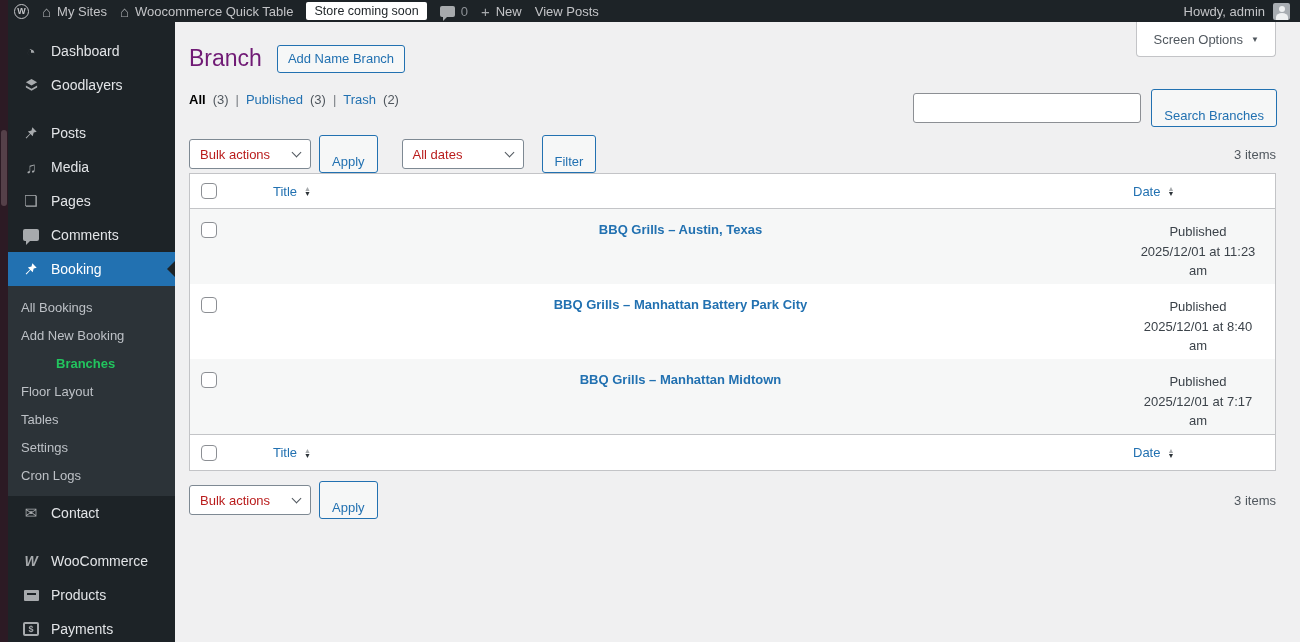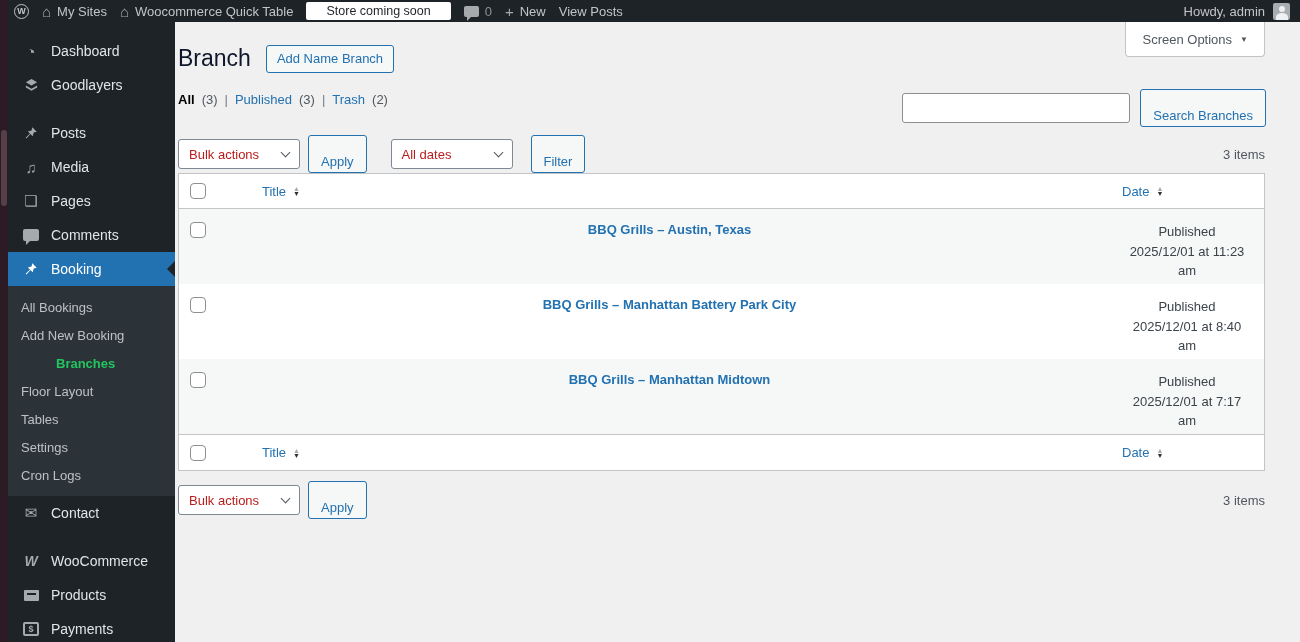--- a/index.html
+++ b/index.html
@@ -13,21 +13,21 @@
   .edge { position:absolute; left:0; top:0; width:8px; height:642px; background:#2c1a24; z-index:40; }
   .edge-thumb { position:absolute; left:1px; top:130px; width:6px; height:76px; background:#554049; border-radius:3px; }
 
   
   .adminbar { position:absolute; left:0; top:0; width:1300px; height:22px; background:#1d2327;
     display:flex; align-items:center; gap:13px; padding-left:14px; color:#c3c4c7; z-index:30; }
   .ab-item { display:flex; align-items:center; gap:6px; color:#c3c4c7; cursor:pointer; white-space:nowrap; }
   .wp-logo { width:15px; height:15px; border:1.5px solid #c3c4c7; border-radius:50%;
     display:flex; align-items:center; justify-content:center; font-size:9px; font-weight:bold; color:#c3c4c7; }
   .ab-glyph { font-size:15px; color:#a7aaad; line-height:1; }
-  .store-badge { background:#ffffff; color:#1d2327; padding:2px 20px; border-radius:2px; font-size:12.5px; cursor:default; }
+  .store-badge { background:#ffffff; color:#1d2327; padding:2px 8px; border-radius:2px; font-size:12.5px; cursor:default; }
   .bubble { position:relative; width:15px; height:11px; background:#a7aaad; border-radius:2px; }
   .bubble::after { content:""; position:absolute; left:3px; bottom:-4px;
     border:4px solid transparent; border-top-color:#a7aaad; border-left-color:#a7aaad; }
   .ab-count { color:#8d9196; }
   .ab-right { margin-left:auto; display:flex; align-items:center; gap:8px; padding-right:10px; }
   .avatar { width:17px; height:17px; background:#a8adb2; border-radius:2px; position:relative; overflow:hidden; cursor:pointer; }
   .avatar::before { content:""; position:absolute; top:3px; left:5.5px; width:6px; height:6px; border-radius:50%; background:#eef0f1; }
   .avatar::after  { content:""; position:absolute; top:10.5px; left:2.5px; width:12px; height:8px; border-radius:50% 50% 0 0; background:#eef0f1; }
 
   
@@ -45,29 +45,29 @@
   .smi { height:28px; display:flex; align-items:center; padding-left:13px; color:#bdc1c6; font-size:13px; cursor:pointer; }
   .smi.current { color:#22c55e; font-weight:bold;padding-left:48px; }
   .box-icon { width:15px; height:11px; background:#a7aaad; position:relative; border-radius:1px; }
   .box-icon::after { content:""; position:absolute; top:3px; left:3px; right:3px; height:2.5px; background:#1d2327; }
   .pay-icon { width:16px; height:14px; border:2px solid #a7aaad; border-radius:2px; color:#a7aaad;
     font-size:9px; font-weight:bold; display:flex; align-items:center; justify-content:center; }
   .woo-w { font-weight:bold; font-style:italic; font-size:14px; color:#a7aaad; }
   .bubble.side { width:16px; height:12px; }
 
   
-  .content { position:absolute; left:163px; top:22px; width:1125px; height:448px; }
+  .content { position:absolute; left:174px; top:22px; width:1125px; height:448px; }
 
   .screen-options { position:absolute; top:0; right:23px; height:35px; padding:0 16px;
     background:#fff; border:1px solid #c3c4c7; border-top:none; border-radius:0 0 4px 4px;
     display:flex; align-items:center; gap:8px; color:#50575e; cursor:pointer; }
   .so-arrow { font-size:8px; color:#50575e; }
 
   .title-row { position:absolute; left:15px; top:22px; display:flex; align-items:center; gap:15px; }
-  h1.page-title { font-size:23px; font-weight:400; color:#0f172a; line-height:29px; }
+  h1.page-title { font-size:23px; font-weight:400; color:#701a75; line-height:29px; }
   .btn { height:30px; padding:18px 12px; background:#f6f7f7; border:1px solid #2271b1; border-radius:3px;
     color:#2271b1; font-size:13px; font-family:inherit; cursor:pointer; white-space:nowrap; }
   .add-btn { height:28px; padding:0 10px; }
 
   .subsubsub { position:absolute; left:15px; top:70px; display:flex; gap:7px; align-items:center;justify-content:flex-end; }
   .f-all { color:#000; font-weight:600; cursor:pointer; }
   .f-count { color:#50575e; }
   .f-link { color:#2271b1; cursor:pointer; }
   .f-sep { color:#787c82; }
 

